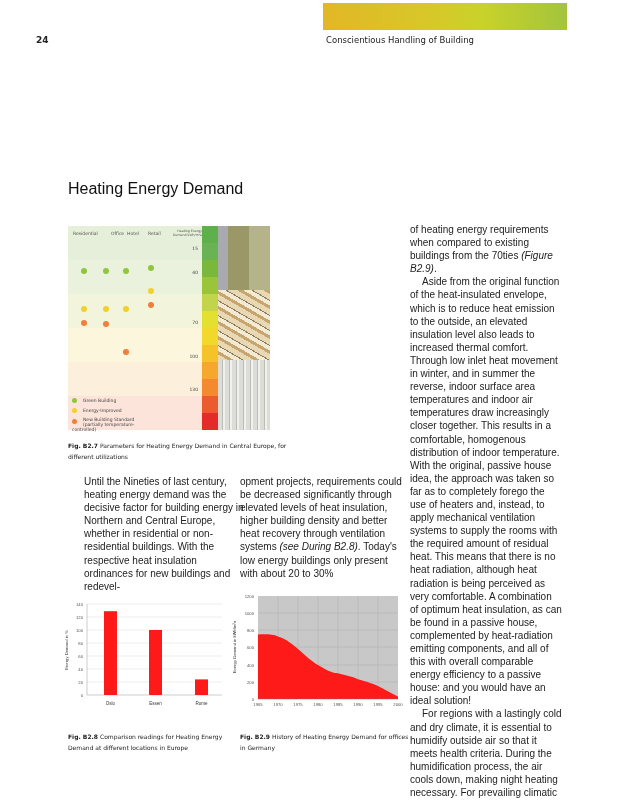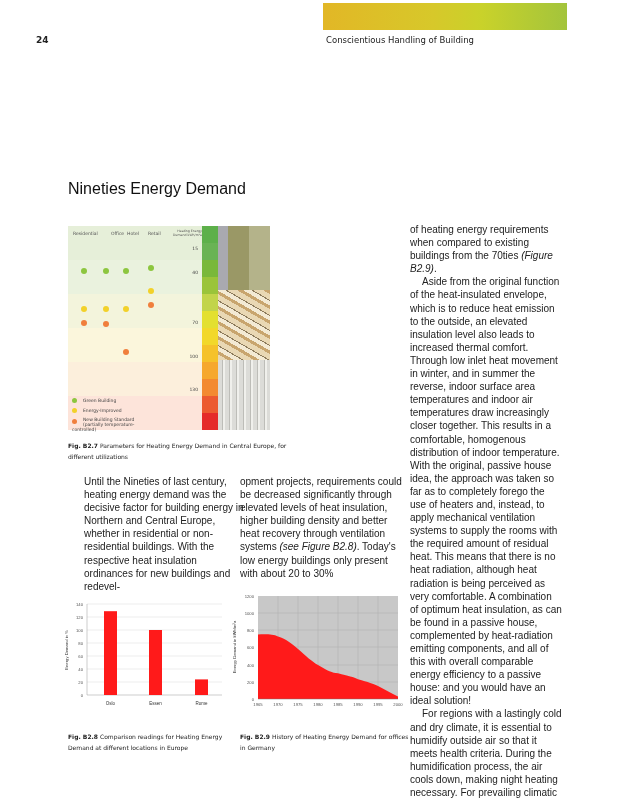--- a/index.html
+++ b/index.html
@@ -36,21 +36,21 @@
   .chart-bar { left:62px; top:600px; width:164px; height:110px; }
   .chart-area { left:228px; top:592px; width:178px; height:118px; }
 </style>
 </head>
 <body>
 
 <div class="abs header-bar"></div>
 <div class="abs page-num">24</div>
 <div class="abs running-title">Conscientious Handling of Building</div>
 
-<div class="abs section-title">Nineties Energy Demand</div>
+<div class="abs section-title">Heating Energy Demand</div>
 
 <div class="abs fig7">
   <div class="fig7-bands">
     <div class="band" style="top:0;height:34px;background:#e6efd9;"></div>
     <div class="band" style="top:34px;height:34px;background:#eaf2de;"></div>
     <div class="band" style="top:68px;height:34px;background:#f3f4dc;"></div>
     <div class="band" style="top:102px;height:34px;background:#fbf6dc;"></div>
     <div class="band" style="top:136px;height:34px;background:#fcefdc;"></div>
     <div class="band" style="top:170px;height:34px;background:#fde4da;"></div>
   </div>
@@ -100,21 +100,21 @@
   <div class="legend7" style="top:172px"><span class="ldot" style="background:#8dc63f"></span><span>Green Building</span></div>
   <div class="legend7" style="top:182px"><span class="ldot" style="background:#f2d12a"></span><span>Energy-Improved</span></div>
   <div class="legend7" style="top:191px;line-height:5px;"><span class="ldot" style="background:#f07f3c;float:left;margin-top:2px;"></span><span>New Building Standard</span><br><span>(partially temperature-controlled)</span></div>
 </div>
 
 <div class="abs caption" style="left:68px;top:440px;width:230px;">
   <b>Fig. B2.7</b> <span>Parameters for Heating Energy Demand in Central Europe, for different utilizations</span>
 </div>
 
 <div class="abs body-text col-l">Until the Nineties of last century, heating energy demand was the decisive factor for building energy in Northern and Central Europe, whether in residential or non-residential buildings. With the respective heat insulation ordinances for new buildings and redevel-</div>
-<div class="abs body-text col-m"><span>opment projects, requirements could be decreased significantly through elevated levels of heat insulation, higher building density and better heat recovery through ventilation systems </span><i>(see Figure B2.8)</i><span>. Today's low energy buildings only present with about 20 to 30%</span></div>
+<div class="abs body-text col-m"><span>opment projects, requirements could be decreased significantly through elevated levels of heat insulation, higher building density and better heat recovery through ventilation systems </span><i>(see During B2.8)</i><span>. Today's low energy buildings only present with about 20 to 30%</span></div>
 <div class="abs body-text col-r">
   <div><span>of heating energy requirements when compared to existing buildings from the 70ties </span><i>(Figure B2.9)</i><span>.</span></div>
   <div class="indent">Aside from the original function of the heat-insulated envelope, which is to reduce heat emission to the outside, an elevated insulation level also leads to increased thermal comfort. Through low inlet heat movement in winter, and in summer the reverse, indoor surface area temperatures and indoor air temperatures draw increasingly closer together. This results in a comfortable, homogenous distribution of indoor temperature. With the original, passive house idea, the approach was taken so far as to completely forego the use of heaters and, instead, to apply mechanical ventilation systems to supply the rooms with the required amount of residual heat. This means that there is no heat radiation, although heat radiation is being perceived as very comfortable. A combination of optimum heat insulation, as can be found in a passive house, complemented by heat-radiation emitting components, and all of this with overall comparable energy efficiency to a passive house: and you would have an ideal solution!</div>
   <div class="indent">For regions with a lastingly cold and dry climate, it is essential to humidify outside air so that it meets health criteria. During the humidification process, the air cools down, making night heating necessary. For prevailing climatic conditions in Central Europe, however,</div>
 </div>
 
 <div class="abs chart-bar">
   <svg width="164" height="110" viewBox="0 0 164 110">
     <g stroke="#d8d8d8" stroke-width="0.5">
       <line x1="25" y1="4" x2="160" y2="4"></line>

